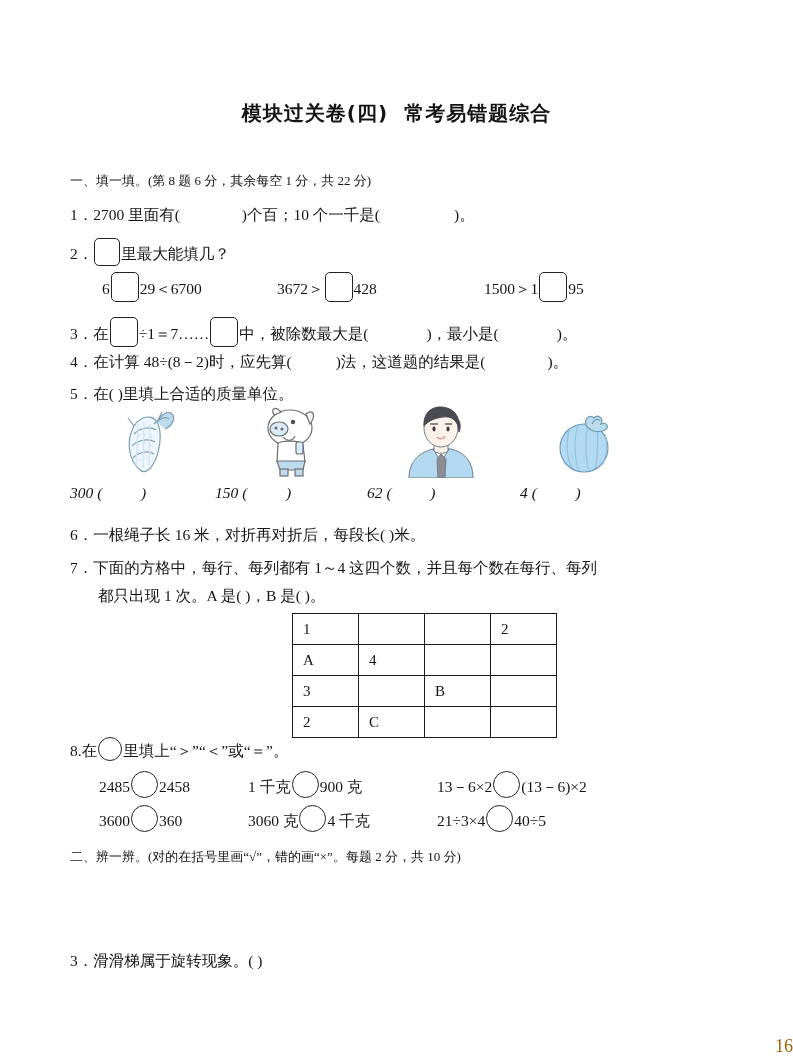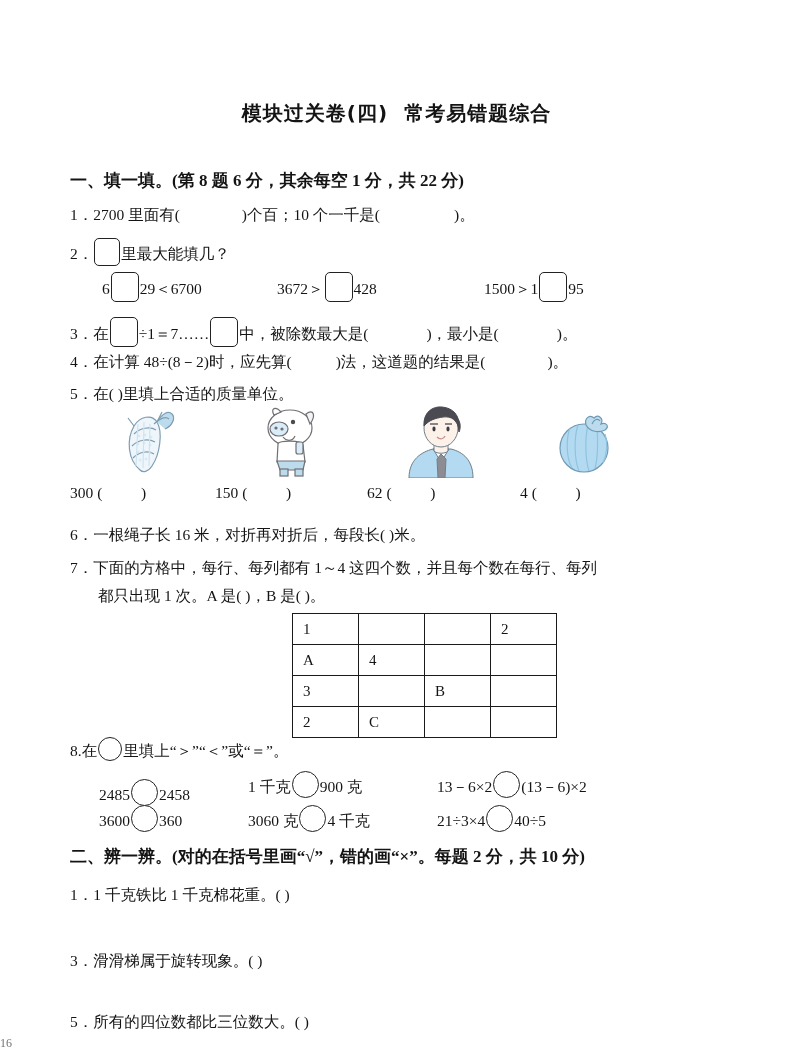--- a/index.html
+++ b/index.html
@@ -37,22 +37,21 @@
   .title .gap { display: inline-block; width: 16px; }
 
   
   .row {
     position: absolute;
     font-size: 15.5px;
     line-height: 20px;
     white-space: nowrap;
   }
   .sec-head {
-    font-size: 17px;
-    font-weight: bold;
+    font-size: 13px;
   }
   .num { display: inline-block; }
   .blank-paren {
     display: inline-block;
     white-space: pre;
   }
 
   
   .sqbox {
     display: inline-block;
@@ -106,20 +105,21 @@
     position: absolute;
     left: 70px;
     top: 484px;
     width: 690px;
     height: 22px;
     font-size: 15.5px;
   }
   .pic-label {
     position: absolute;
     white-space: pre;
+    font-style: italic;
   }
 
   
   .gridtable {
     position: absolute;
     left: 292px;
     top: 613px;
     border-collapse: collapse;
   }
   .gridtable td {
@@ -131,23 +131,23 @@
     font-size: 15px;
     vertical-align: middle;
   }
 
   
   .pagenum {
     position: absolute;
     left: 0;
     top: 1036px;
     width: 793px;
-    text-align: left;
-    font-size: 12px;
-    color: #737373;
+    text-align: right;
+    font-size: 18px;
+    color: #a16207;
   }
 
   .q8col { position: absolute; white-space: nowrap; font-size: 15.5px; }
 </style>
 </head>
 <body>
 
 <div class="page">
 
   <div class="title">
@@ -336,21 +336,21 @@
       <td></td>
       <td></td>
     </tr>
   </tbody>
     </table>
 
   <div class="row" style="left:70px; top:737px;">
     <span class="num">8.</span><span>在</span><span class="circ sm"></span><span>里填上“＞”“＜”或“＝”。</span>
   </div>
 
-  <div class="q8col" style="left:99px; top:771px;margin-top:8px;">
+  <div class="q8col" style="left:99px; top:771px;">
     <span>2485</span><span class="circ"></span><span>2458</span>
   </div>
   <div class="q8col" style="left:248px; top:771px;">
     <span>1 千克</span><span class="circ"></span><span>900 克</span>
   </div>
   <div class="q8col" style="left:437px; top:771px;">
     <span>13－6×2</span><span class="circ"></span><span>(13－6)×2</span>
   </div>
 
   <div class="q8col" style="left:99px; top:805px;">
@@ -358,25 +358,19 @@
   </div>
   <div class="q8col" style="left:248px; top:805px;">
     <span>3060 克</span><span class="circ"></span><span>4 千克</span>
   </div>
   <div class="q8col" style="left:437px; top:805px;">
     <span>21÷3×4</span><span class="circ"></span><span>40÷5</span>
   </div>
 
   <div class="row sec-head" style="left:70px; top:847px;">二、辨一辨。(对的在括号里画“√”，错的画“×”。每题 2 分，共 10 分)</div>
 
-  <div class="row" style="left:70px; top:885px;">
-    <span class="num">1．</span><span>1 千克铁比 1 千克棉花重。(        )</span>
-  </div>
   <div class="row" style="left:70px; top:951px;">
     <span class="num">3．</span><span>滑滑梯属于旋转现象。(        )</span>
   </div>
-  <div class="row" style="left:70px; top:1012px;">
-    <span class="num">5．</span><span>所有的四位数都比三位数大。(         )</span>
-  </div>
 
   <div class="pagenum">16</div>
 
 </div>
 
 </body></html>

